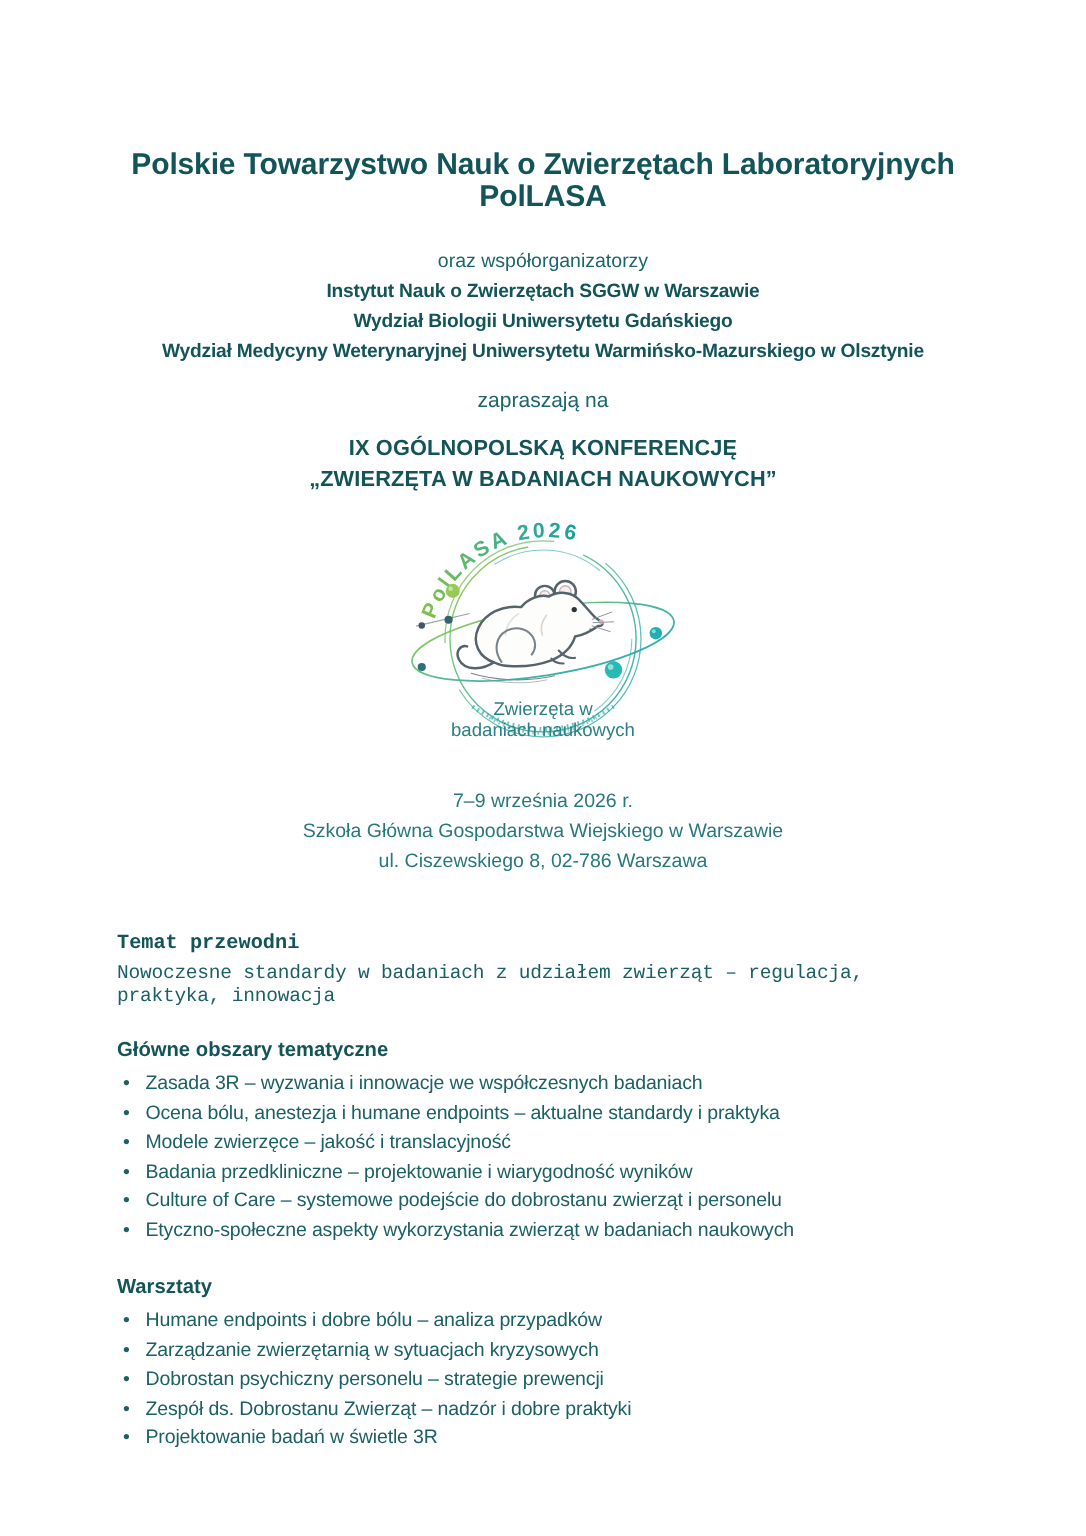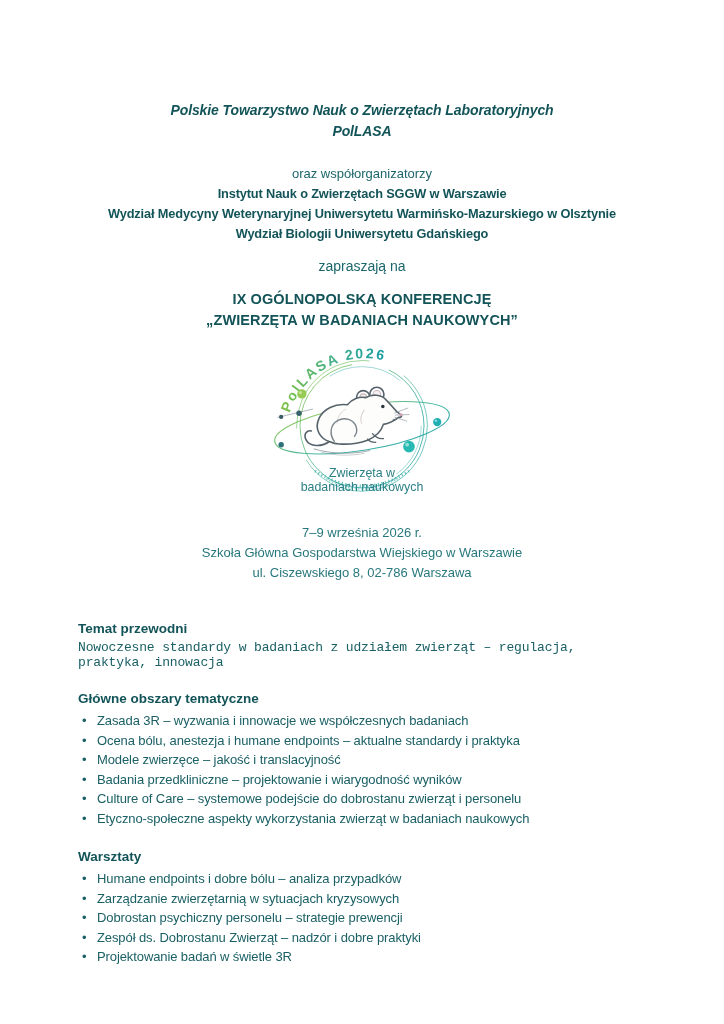--- a/index.html
+++ b/index.html
@@ -12,31 +12,31 @@
     --caption-teal:#2B7F86;
   }
   *{box-sizing:border-box;}
   html,body{margin:0;padding:0;background:#e9e9e9;}
   .page{
     width:724px;height:1024px;margin:0 auto;background:#ffffff;
     font-family:"Liberation Sans",sans-serif;
     overflow:hidden;position:relative;
   }
   .masthead{padding-top:100px;text-align:center;}
-  .society{font-weight:bold;font-size:14px;line-height:21px;color:var(--ink-dark);letter-spacing:-0.1px;font-style:italic;}
+  .society{font-weight:bold;font-size:20px;line-height:21px;color:var(--ink-dark);letter-spacing:-0.1px;}
   .co-intro{margin-top:24px;font-size:13px;color:var(--ink-mid);}
   .org-lines{margin-top:3px;font-weight:bold;font-size:12.8px;line-height:20px;color:var(--ink-dark);letter-spacing:-0.15px;}
   .invite{margin-top:14px;font-size:14px;color:var(--ink-mid);}
   .conf{margin-top:15px;font-weight:bold;font-size:14.5px;line-height:21px;color:var(--ink-dark);letter-spacing:0.1px;}
   .logo-wrap{margin-top:12px;text-align:center;}
   .logo-wrap svg{display:inline-block;}
   .event{margin-top:14px;text-align:center;font-size:13px;line-height:20px;color:var(--ink-date);}
   .sections{margin-top:38px;padding:0 78px;text-align:left;}
   .sec-heading{font-weight:bold;font-size:13.5px;color:var(--ink-dark);margin:21px 0 4px 0;}
-  .sec-heading.first{margin-top:0;}
+  .sec-heading.first{margin-top:0;font-family:Liberation Mono, monospace;}
   .theme-text{font-size:13px;color:var(--ink-body);letter-spacing:-0.15px;font-family:Liberation Mono, monospace;}
   ul.dotlist{list-style:none;margin:5px 0 0 0;padding:0;}
   ul.dotlist li{
     position:relative;padding-left:19px;font-size:13px;line-height:19.5px;
     color:var(--ink-body);letter-spacing:-0.1px;
   }
   ul.dotlist li::before{
     content:"\2022";position:absolute;left:4px;top:0;
     color:var(--ink-body);font-size:13px;
   }
@@ -48,22 +48,22 @@
 <div class="page">
 
   <div class="masthead">
     <div class="society">
       <div>Polskie Towarzystwo Nauk o Zwierzętach Laboratoryjnych</div>
       <div>PolLASA</div>
     </div>
     <div class="co-intro">oraz współorganizatorzy</div>
     <div class="org-lines">
       <div>Instytut Nauk o Zwierzętach SGGW w Warszawie</div>
+      <div>Wydział Biologii Uniwersytetu Gdańskiego</div>
       <div>Wydział Medycyny Weterynaryjnej Uniwersytetu Warmińsko-Mazurskiego w Olsztynie</div>
-      <div>Wydział Biologii Uniwersytetu Gdańskiego</div>
     </div>
     <div class="invite">zapraszają na</div>
     <div class="conf">
       <div>IX OGÓLNOPOLSKĄ KONFERENCJĘ</div>
       <div>„ZWIERZĘTA W BADANIACH NAUKOWYCH”</div>
     </div>
   </div>
 
   <div class="logo-wrap">
     <svg width="188" height="162" viewBox="0 0 200 172" aria-hidden="true">

